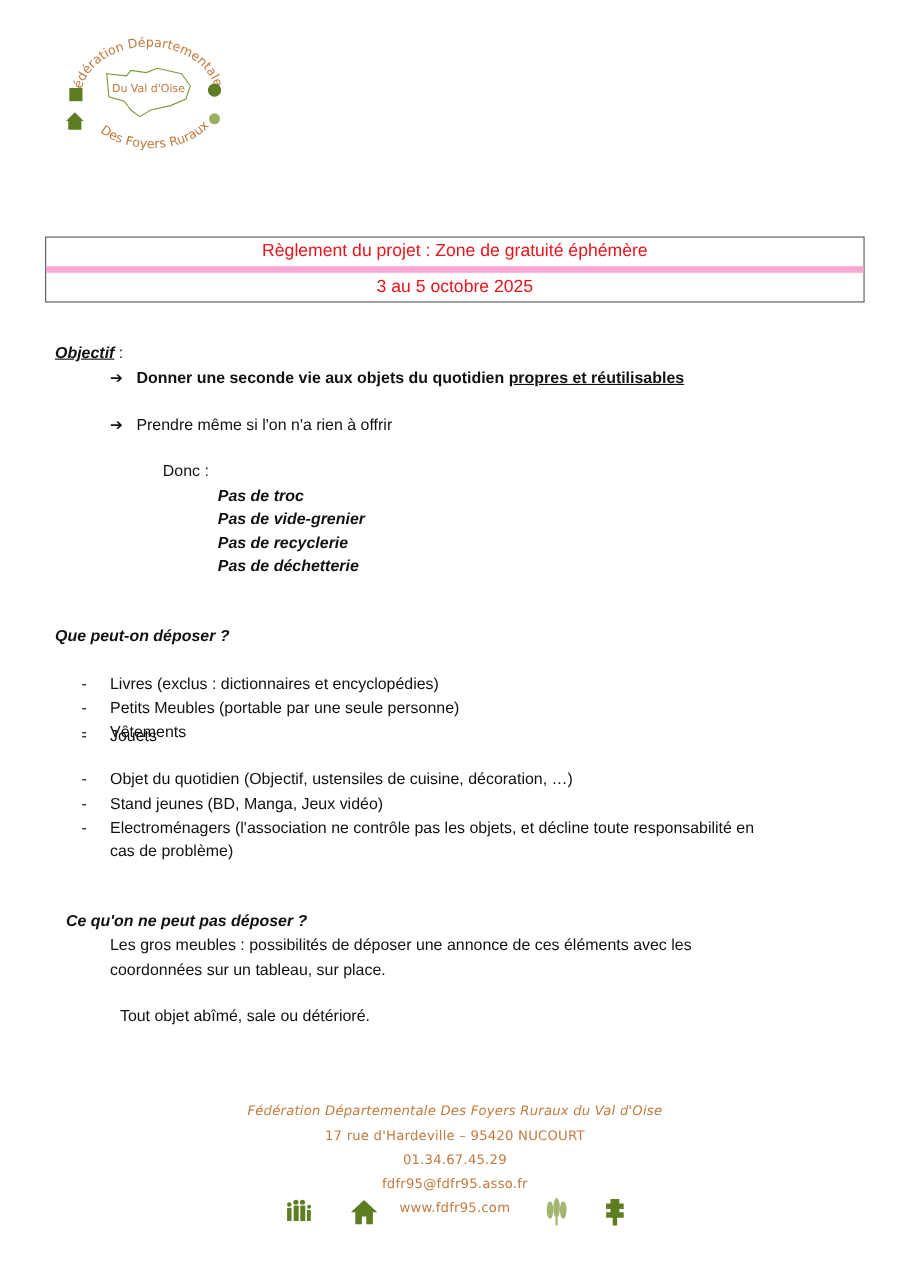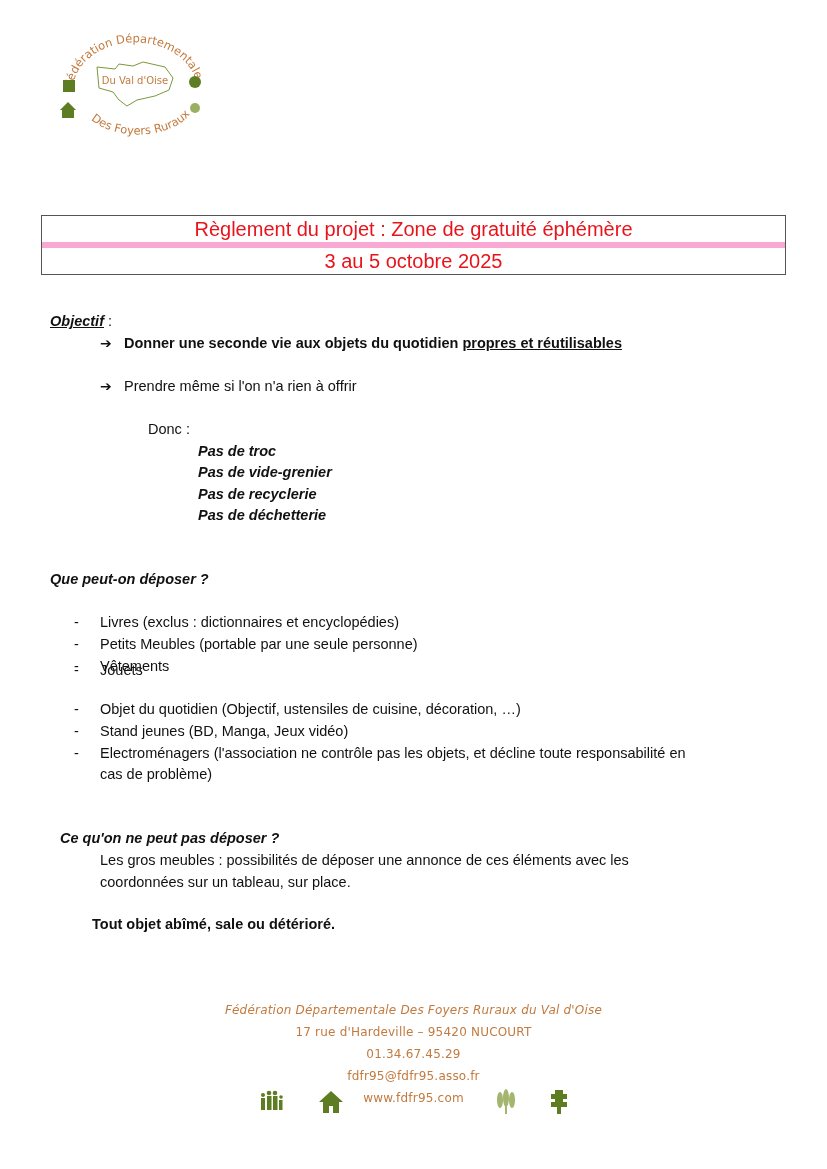--- a/index.html
+++ b/index.html
@@ -1,21 +1,21 @@
 <!DOCTYPE html>
 <html><head>
 <meta charset="utf-8">
 <style>
   html, body { margin:0; padding:0; background:#ffffff; }
   body { width:827px; height:1169px; position:relative; overflow:hidden;
          font-family:"Liberation Sans", "DejaVu Sans", sans-serif; color:#111; }
   .abs { position:absolute; }
   .logo { left:55px; top:32px; width:160px; height:110px; }
   .title-table { left:41px; top:215px; width:743px; border:1px solid #555; }
-  .title-row { height:26px; line-height:26px; text-align:center; color:#e8141c; font-size:20px; }
+  .title-row { height:26px; line-height:26px; text-align:center; color:#e8141c; font-size:16px; }
   .title-row + .title-row { border-top:6px solid #f9a8d4; }
   .txt { font-size:14.5px; white-space:nowrap; }
   .bold { font-weight:bold; }
   .italic { font-style:italic; }
   .ul { text-decoration:underline; }
   .arrow { font-size:14px; font-weight:bold; display:inline-block; width:24px; }
   .dash { display:inline-block; width:26px; }
   .footer-line { left:0; width:827px; text-align:center; color:#c27a3e;
                  font-family:"DejaVu Sans", sans-serif; font-size:12px; letter-spacing:0.2px; }
   .ficon { top:1088px; width:28px; height:28px; }
@@ -72,21 +72,21 @@
 <div class="abs txt" style="left:74px; top:658px;"><span class="dash">-</span><span>Vêtements</span></div>
 <div class="abs txt" style="left:74px; top:662px;"><span class="dash">-</span><span>Jouets</span></div>
 <div class="abs txt" style="left:74px; top:701px;"><span class="dash">-</span><span>Objet du quotidien (Objectif, ustensiles de cuisine, décoration, …)</span></div>
 <div class="abs txt" style="left:74px; top:723px;"><span class="dash">-</span><span>Stand jeunes (BD, Manga, Jeux vidéo)</span></div>
 <div class="abs txt" style="left:74px; top:745px;"><span class="dash">-</span><span>Electroménagers (l'association ne contrôle pas les objets, et décline toute responsabilité en</span></div>
 <div class="abs txt" style="left:100px; top:766px;">cas de problème)</div>
 
 <div class="abs txt bold italic" style="left:60px; top:830px;">Ce qu'on ne peut pas déposer ?</div>
 <div class="abs txt" style="left:100px; top:852px;">Les gros meubles : possibilités de déposer une annonce de ces éléments avec les</div>
 <div class="abs txt" style="left:100px; top:874px;">coordonnées sur un tableau, sur place.</div>
-<div class="abs txt" style="left:92px; top:916px;font-weight:bold;">Tout objet abîmé, sale ou détérioré.</div>
+<div class="abs txt" style="left:109px; top:916px;">Tout objet abîmé, sale ou détérioré.</div>
 
 <div class="abs footer-line" style="top:1003px;font-style:italic;">Fédération Départementale Des Foyers Ruraux du Val d'Oise</div>
 <div class="abs footer-line" style="top:1025px;">17 rue d'Hardeville – 95420 NUCOURT</div>
 <div class="abs footer-line" style="top:1047px;">01.34.67.45.29</div>
 <div class="abs footer-line" style="top:1069px;">fdfr95@fdfr95.asso.fr</div>
 <div class="abs footer-line" style="top:1091px;">www.fdfr95.com</div>
 
 <div class="abs ficon" style="left:258px;">
   <svg width="28" height="28" viewBox="0 0 28 28" fill="#5e7d22">
     <circle cx="5" cy="7" r="2"></circle>

